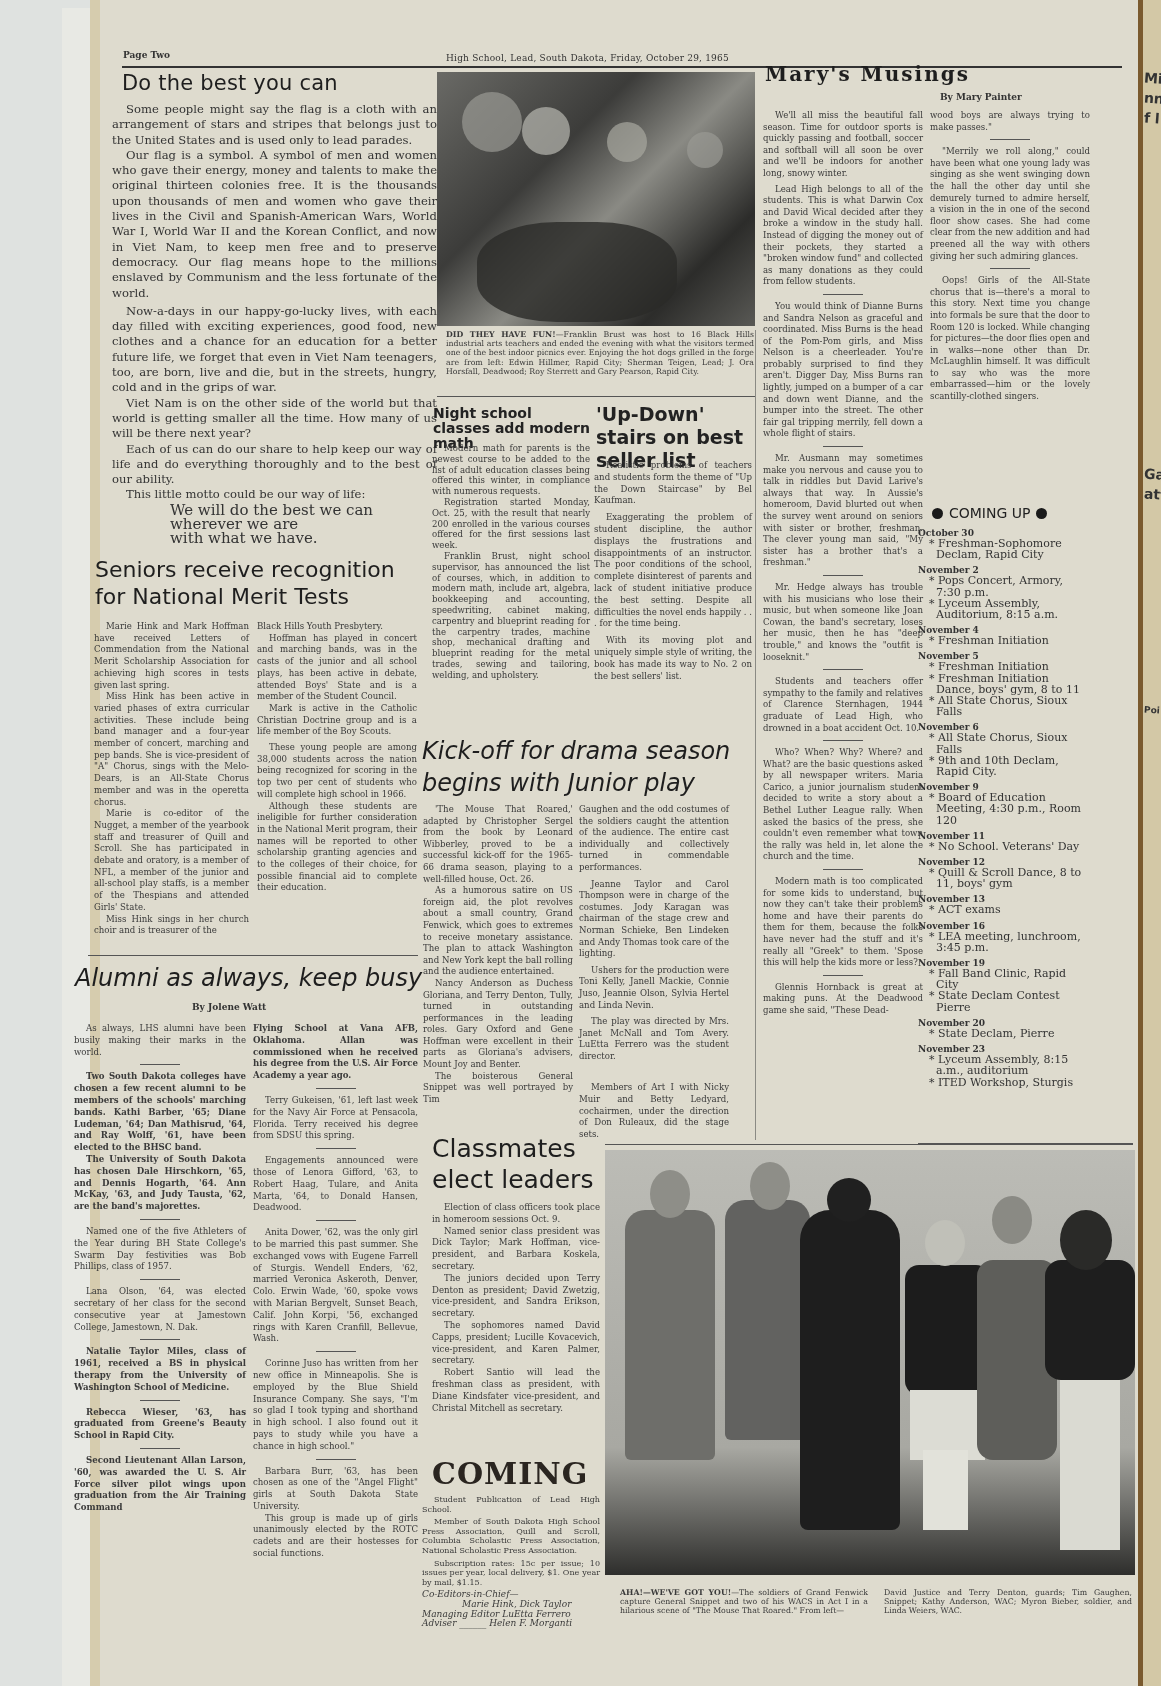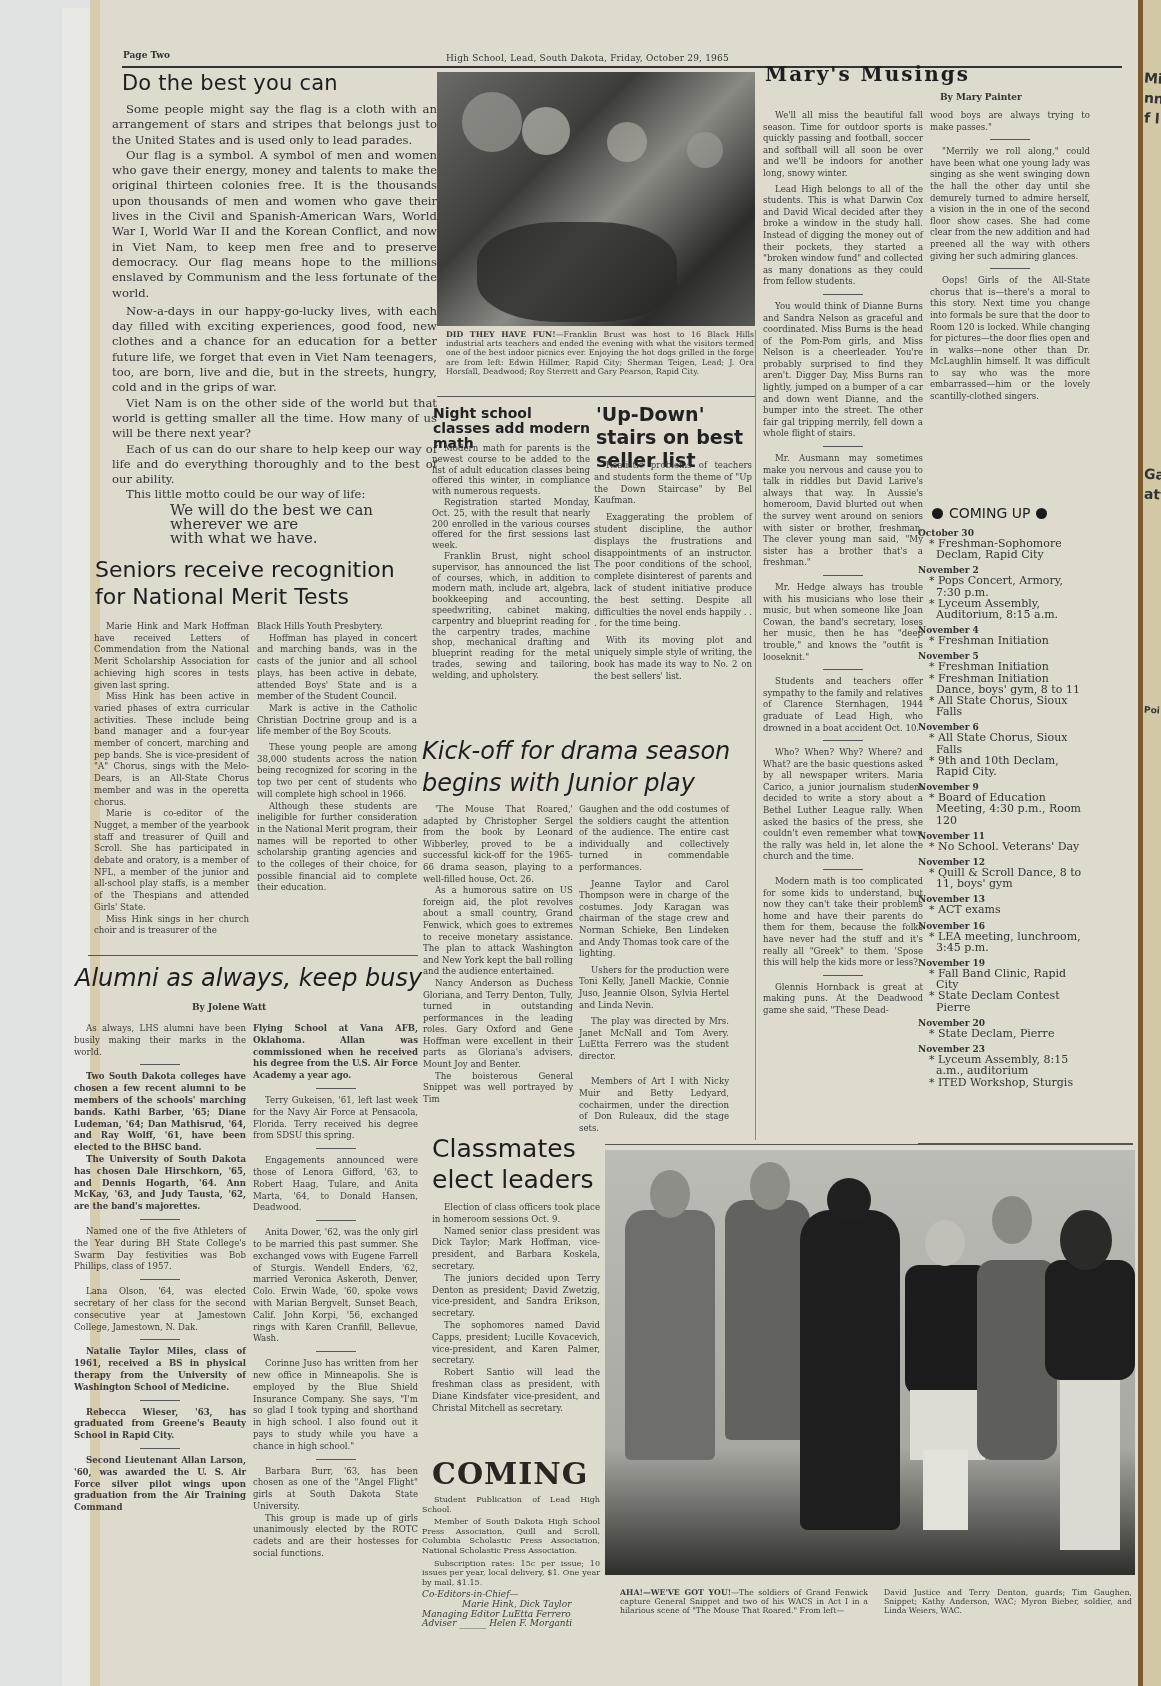--- a/index.html
+++ b/index.html
@@ -176,21 +176,21 @@
     <p>'The Mouse That Roared,' adapted by Christopher Sergel from the book by Leonard Wibberley, proved to be a successful kick-off for the 1965-66 drama season, playing to a well-filled house, Oct. 26.</p>
     <p>As a humorous satire on US foreign aid, the plot revolves about a small country, Grand Fenwick, which goes to extremes to receive monetary assistance. The plan to attack Washington and New York kept the ball rolling and the audience entertained.</p>
     <p>Nancy Anderson as Duchess Gloriana, and Terry Denton, Tully, turned in outstanding performances in the leading roles. Gary Oxford and Gene Hoffman were excellent in their parts as Gloriana's advisers, Mount Joy and Benter.</p>
     <p>The boisterous General Snippet was well portrayed by Tim</p>
   </div>
   <div class="abs small" style="left:479px;top:804px;width:150px;line-height:11.6px">
     <p style="text-indent:0">Gaughen and the odd costumes of the soldiers caught the attention of the audience. The entire cast individually and collectively turned in commendable performances.</p>
     <p style="margin-top:5px">Jeanne Taylor and Carol Thompson were in charge of the costumes. Jody Karagan was chairman of the stage crew and Norman Schieke, Ben Lindeken and Andy Thomas took care of the lighting.</p>
     <p style="margin-top:5px">Ushers for the production were Toni Kelly, Janell Mackie, Connie Juso, Jeannie Olson, Sylvia Hertel and Linda Nevin.</p>
     <p style="margin-top:5px">The play was directed by Mrs. Janet McNall and Tom Avery. LuEtta Ferrero was the student director.</p>
-    <p style="margin-top:14px">Members of Art I with Nicky Muir and Betty Ledyard, cochairmen, under the direction of Don Ruleaux, did the stage sets.</p>
+    <p style="margin-top:20px">Members of Art I with Nicky Muir and Betty Ledyard, cochairmen, under the direction of Don Ruleaux, did the stage sets.</p>
   </div>
 
   <div class="hrule" style="left:-12px;top:955px;width:330px"></div>
   <div class="abs h1 hi" style="left:-25px;top:966px;font-size:24px;font-weight:normal;color:#1e1e1e">Alumni as always, keep busy</div>
   <div class="abs byline" style="left:92px;top:1002px">By Jolene Watt</div>
   <div class="abs small" style="left:-26px;top:1023px;width:172px;line-height:11.8px">
     <p>As always, LHS alumni have been busily making their marks in the world.</p>
     <div class="sep"></div>
     <p style="font-weight:bold">Two South Dakota colleges have chosen a few recent alumni to be members of the schools' marching bands. Kathi Barber, '65; Diane Ludeman, '64; Dan Mathisrud, '64, and Ray Wolff, '61, have been elected to the BHSC band.</p>
     <p style="font-weight:bold">The University of South Dakota has chosen Dale Hirschkorn, '65, and Dennis Hogarth, '64. Ann McKay, '63, and Judy Tausta, '62, are the band's majorettes.</p>

